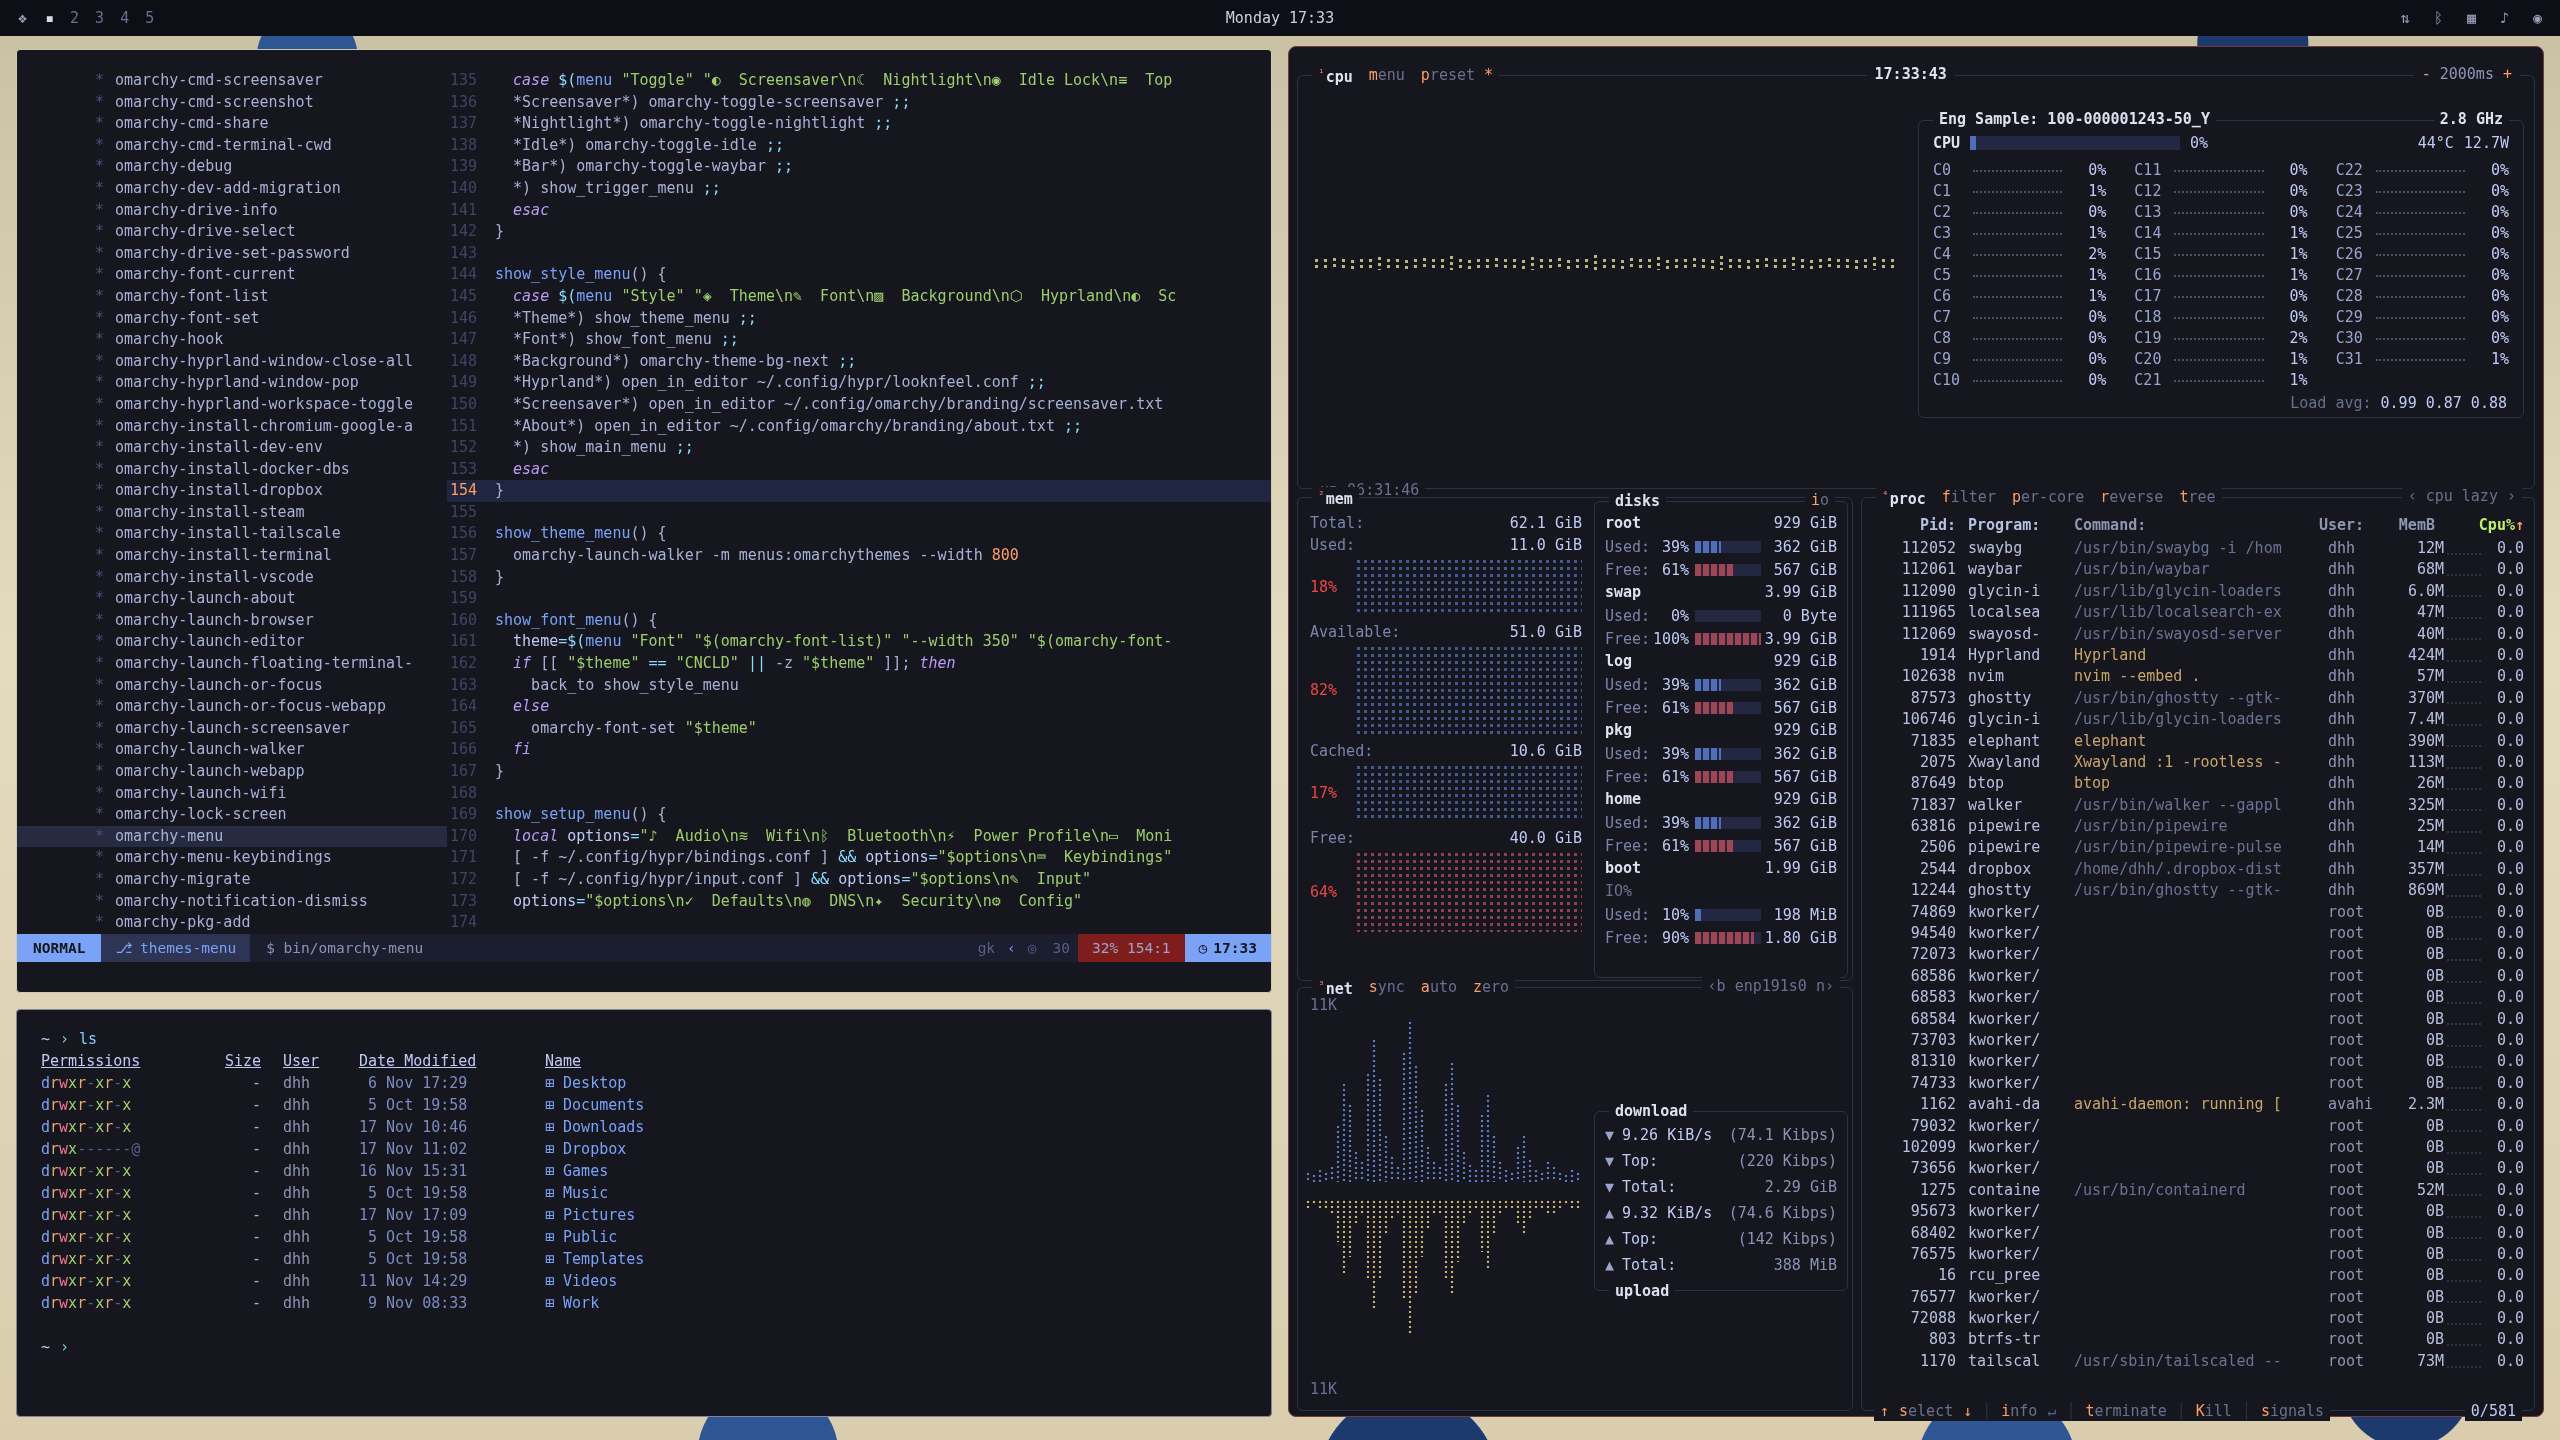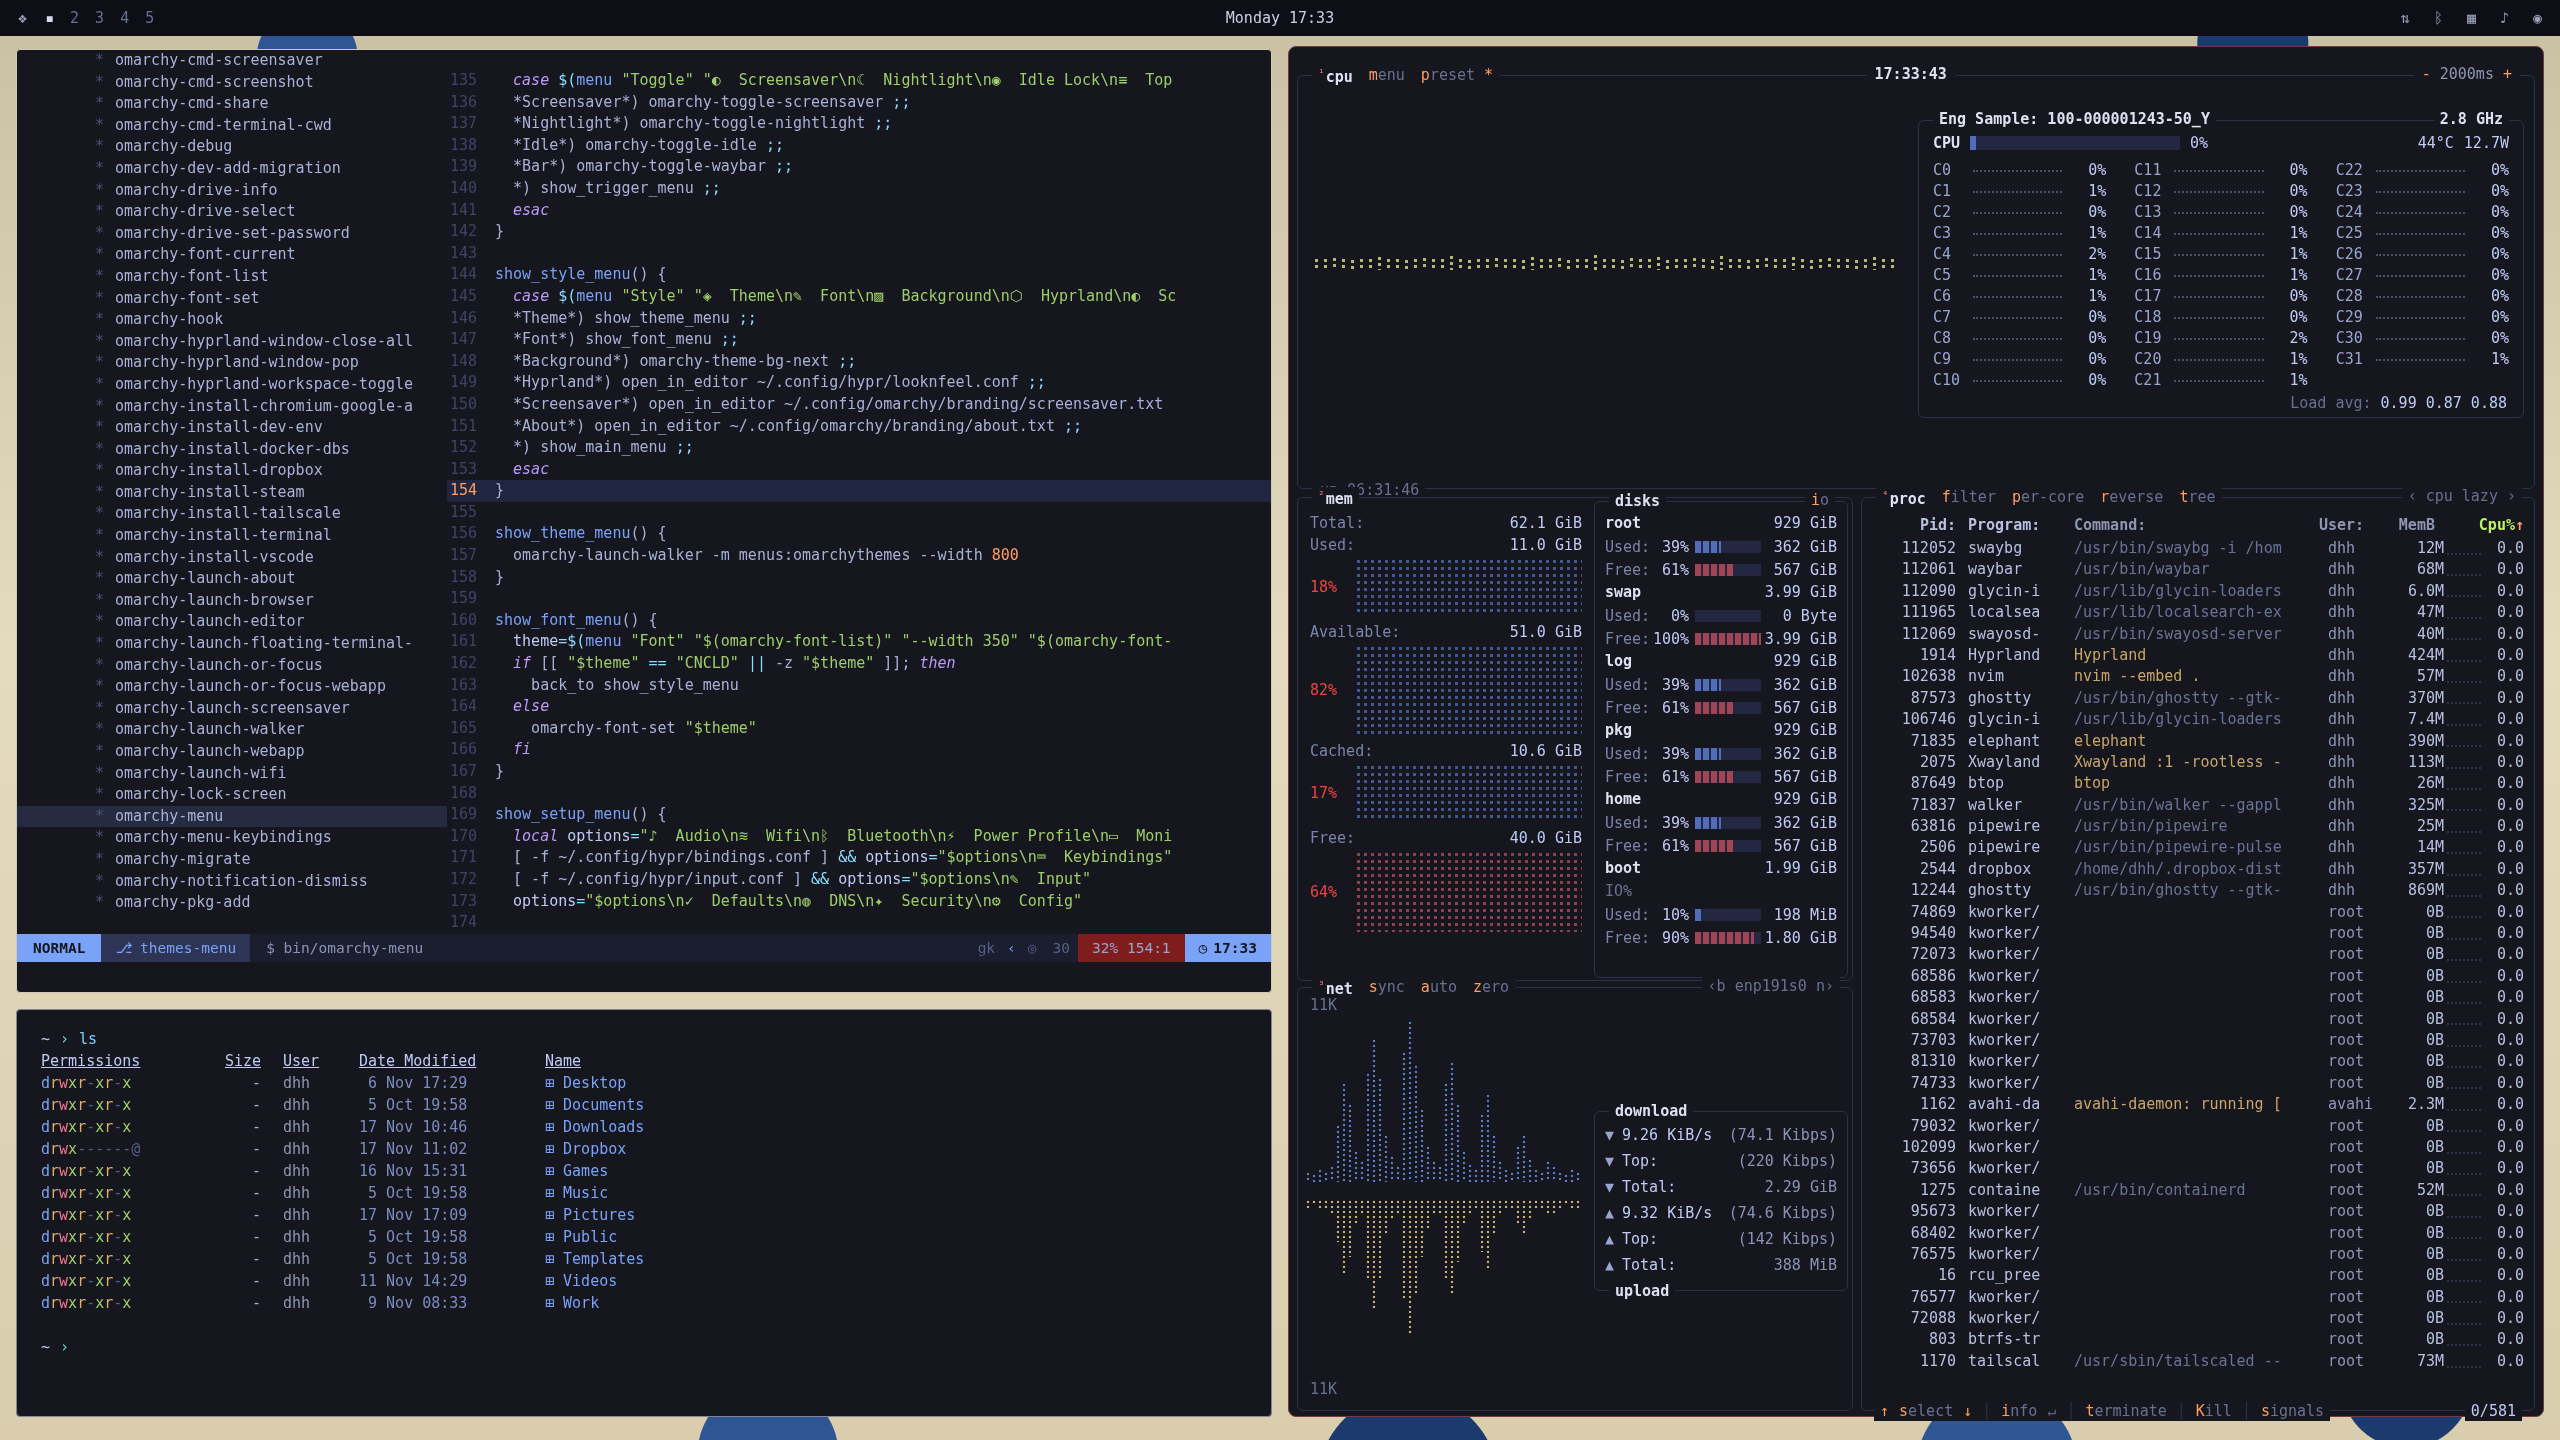--- a/index.html
+++ b/index.html
@@ -19,21 +19,21 @@
 #ws{display:flex;align-items:center;gap:16px;color:#6a7190}
 #ws .wsa{color:#d8dcea}
 .bar-clock{position:absolute;left:50%;transform:translateX(-50%);color:#ccd1e2}
 .bar-right{margin-left:auto;display:flex;gap:24px;color:#9aa0b8}
 
 .win{position:absolute;background:#15161e;border-radius:4px}
 #nvim{left:16px;top:49px;width:1256px;height:944px;border:1px solid #cfc9b8}
 #term{left:16px;top:1009px;width:1256px;height:408px;border:1px solid #84859a;padding:18px 24px}
 #btop{left:1288px;top:46px;width:1256px;height:1371px;border:1px solid #733a3f;border-radius:8px}
 
-#filepane{position:absolute;left:0;top:0;width:430px;bottom:60px;overflow:hidden}
+#filepane{position:absolute;left:0;top:0;width:430px;bottom:60px;padding-top:20px;overflow:hidden}
 .frow{height:21.6px;line-height:21.6px;padding-left:78px;white-space:pre}
 .frow .star{color:#4a5170;display:inline-block;width:20px}
 .frow .fname{color:#a9b1d6}
 .frow.sel{background:#262b42}
 #codepane{position:absolute;left:430px;top:0;right:0;bottom:60px;padding-top:20px;overflow:hidden}
 .crow{height:21.6px;line-height:21.6px;display:flex}
 .crow .lnum{flex:0 0 48px;text-align:right;padding-right:18px;color:#3f4566}
 .crow.cur{background:#212640}
 .crow.cur .lnum{color:#ff9e64}
 .ctext{white-space:pre;overflow:hidden}

